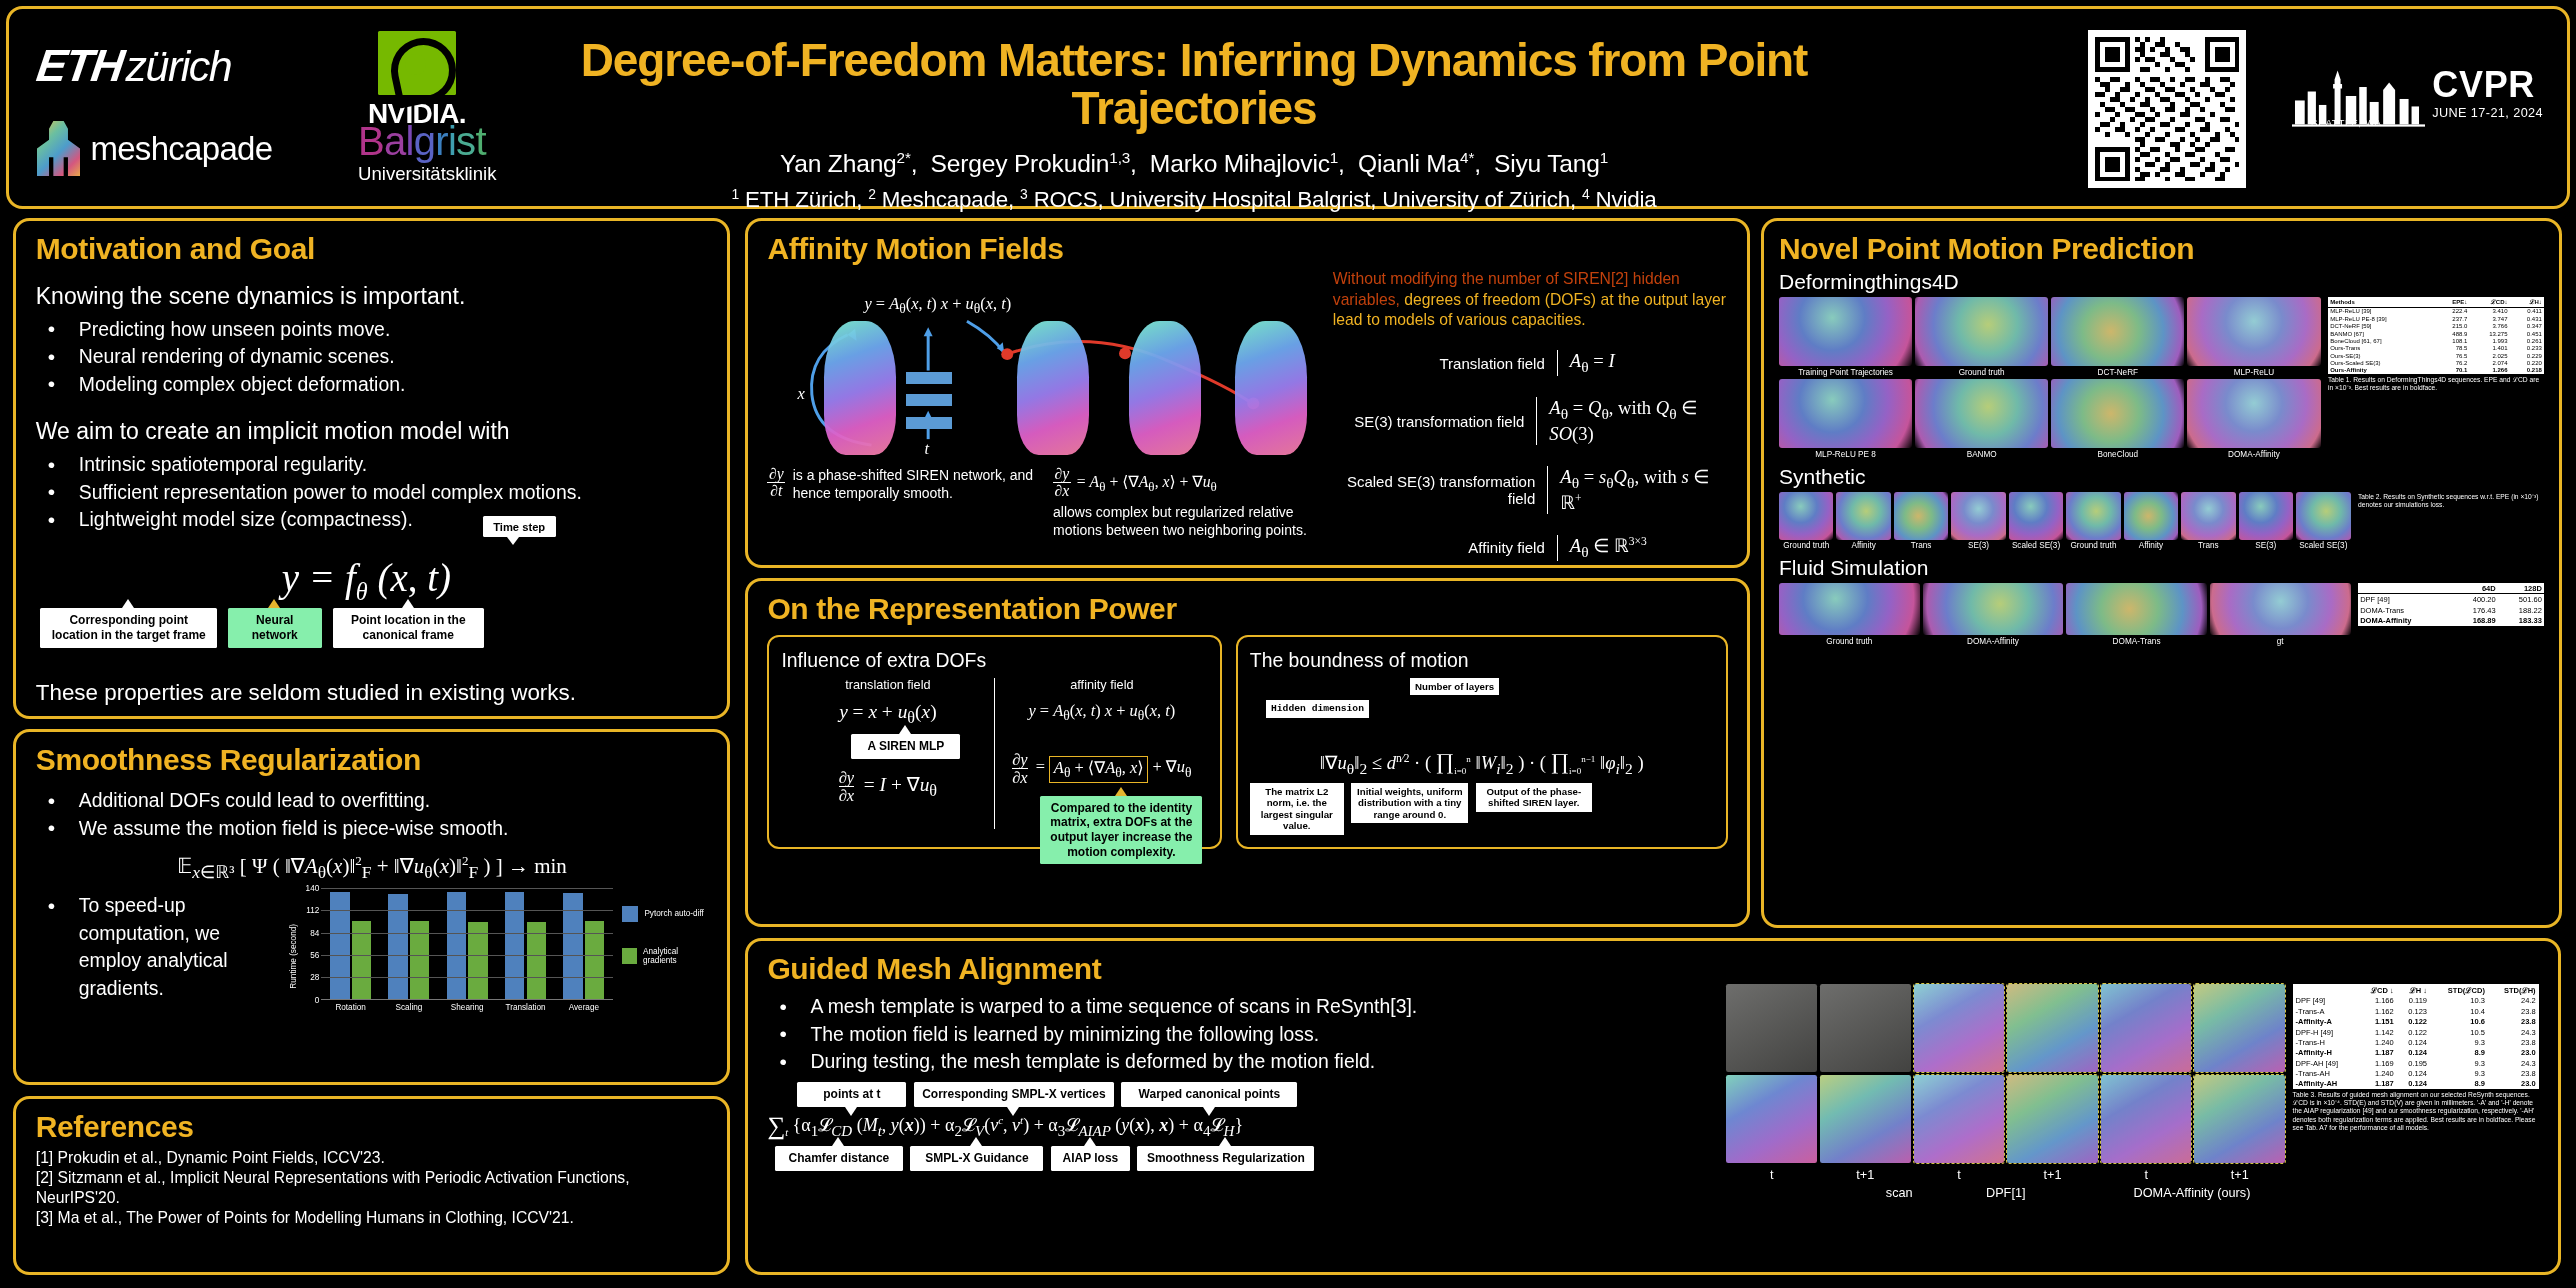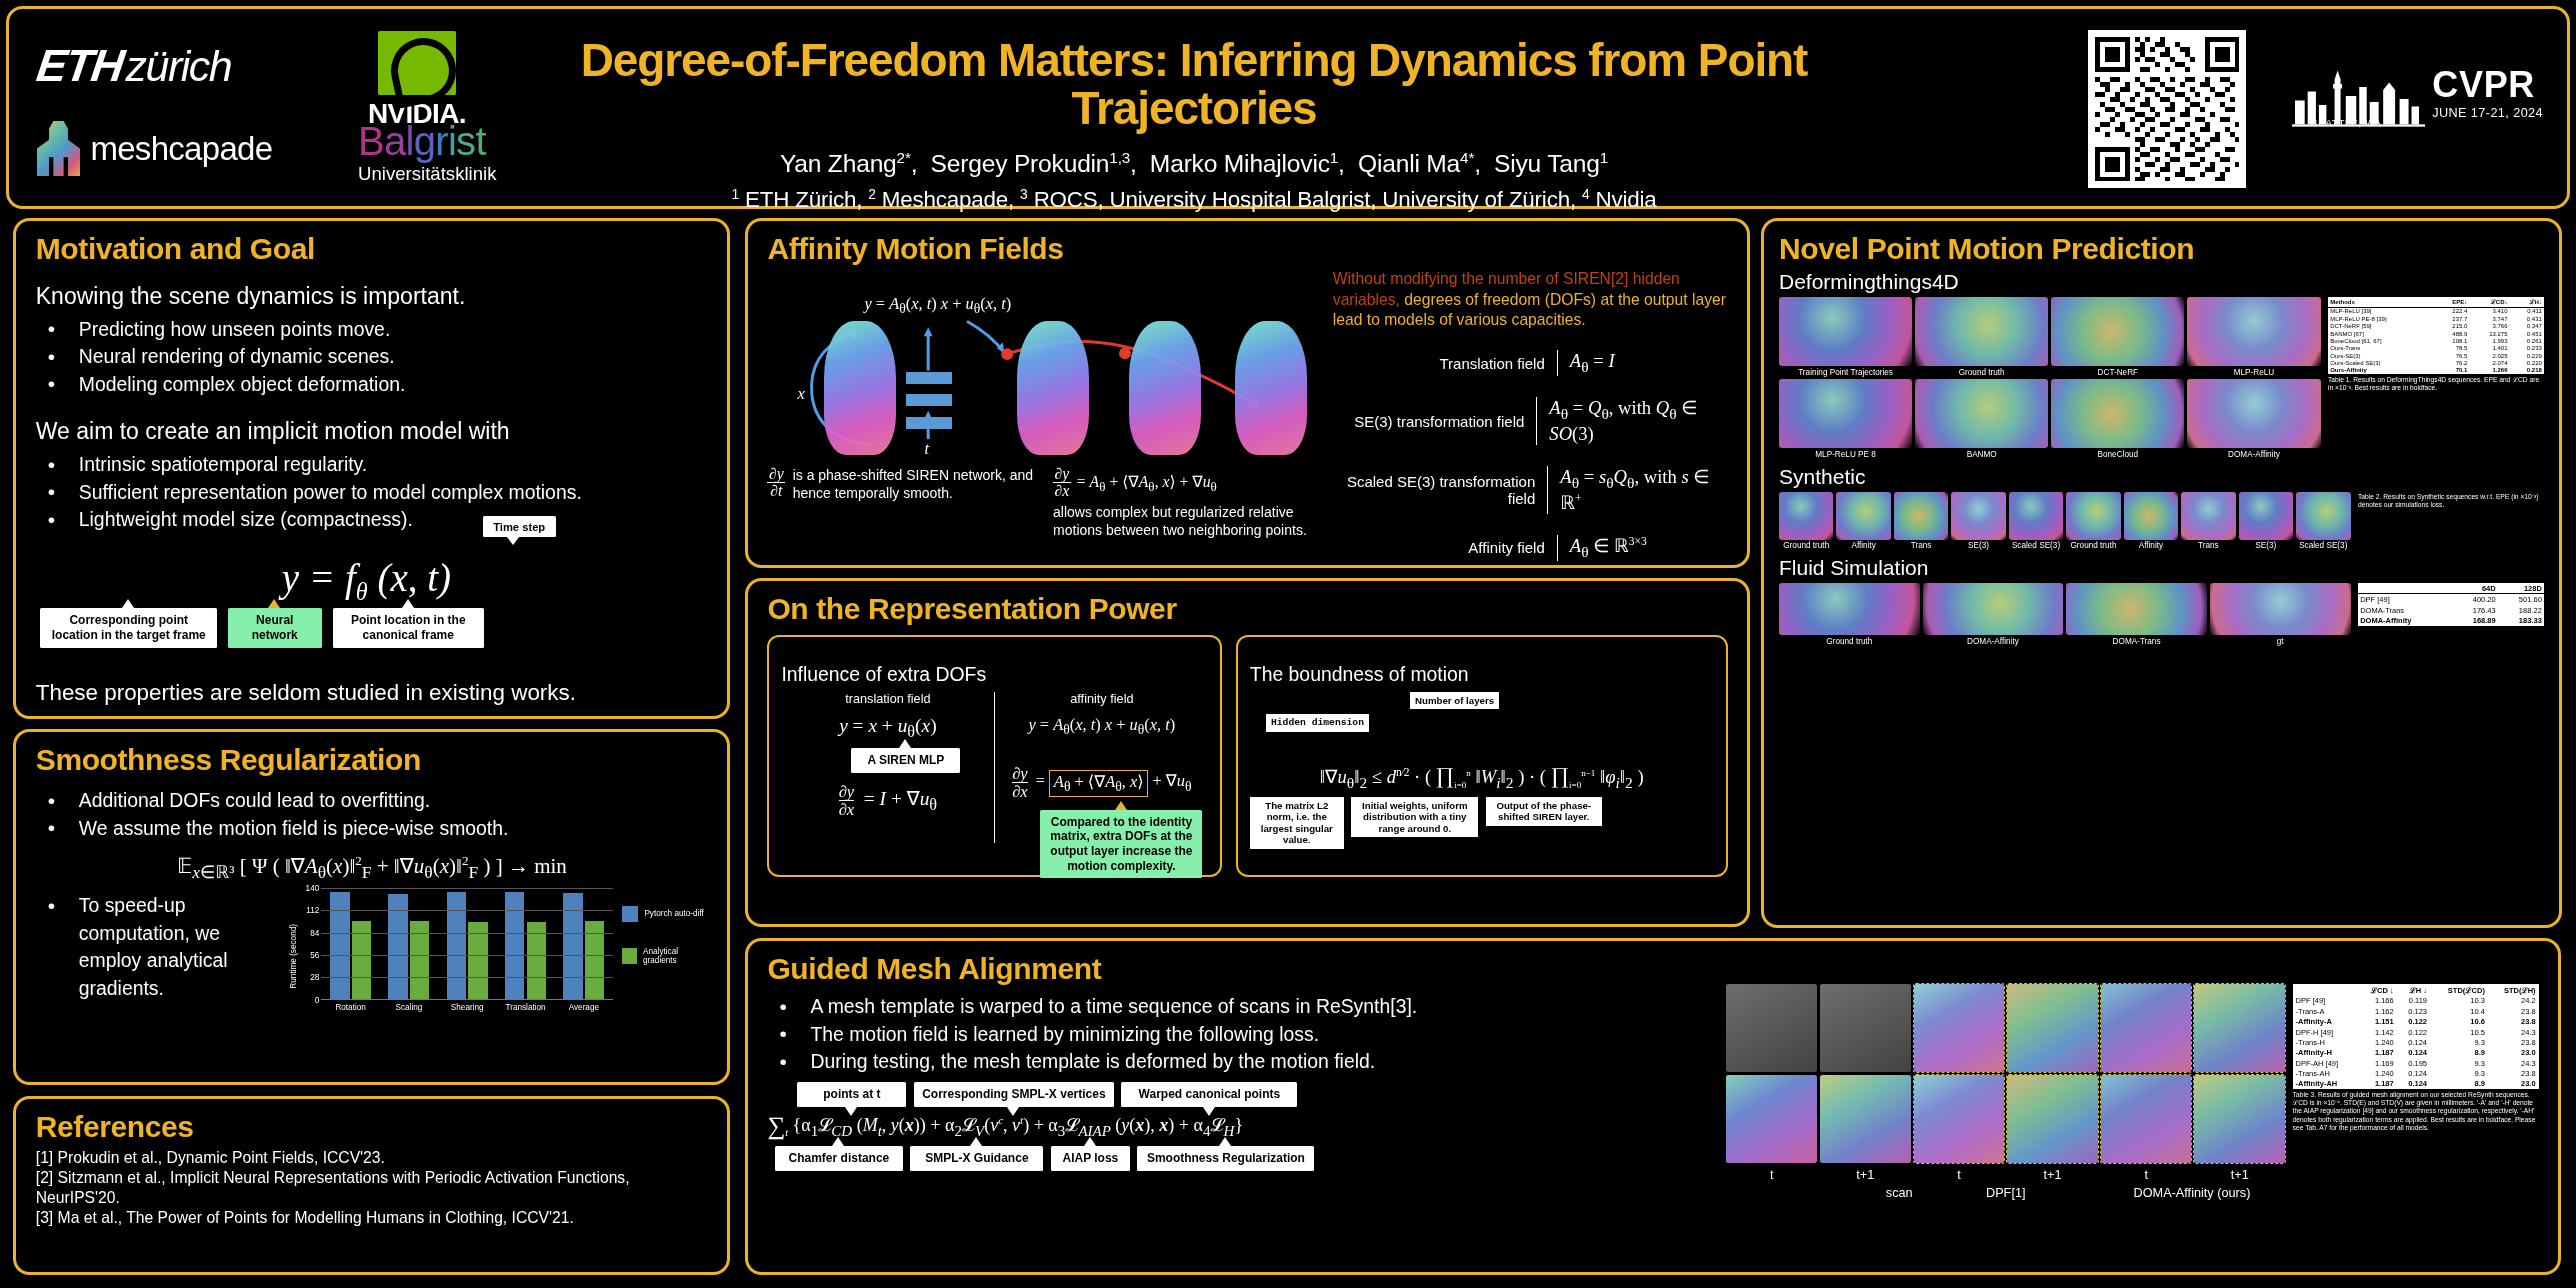--- a/index.html
+++ b/index.html
@@ -202,21 +202,21 @@
               position: absolute; opacity: .95; }
   .net-block { position: absolute; background: #5b9bd5; }
   .axis-txt { position: absolute; color:#fff; font-family:"Liberation Serif",serif; font-style: italic; font-size: 16.4px; }
   .deriv-row { display: flex; gap: 19.4px; margin-top: 7.5px; }
   .deriv-frac { color:#fff; font-family:"Liberation Serif",serif; font-size: 15.7px; text-align:center; line-height:1.05; }
   .deriv-frac .num { border-bottom: 1.1px solid #fff; padding: 0 1.5px; }
   .deriv-txt { color:#fff; font-size: 14px; line-height: 1.3; }
 
   
   .rep-boxes { display: flex; gap: 13.4px; margin-top: 10.4px; }
-  .rep-box { border: 2.2px solid #e9b526; border-radius: 12px; padding: 26px 12px; }
+  .rep-box { border: 2.2px solid #e9b526; border-radius: 12px; padding: 12px 12px; }
   .rep-box.a { width: 455px; }
   .rep-box.b { flex: 1; }
   .rep-h { color: #fff; font-size: 19.4px; margin-bottom: 6px; }
   .rep-two { display: flex; }
   .rep-half { flex: 1; text-align: center; position: relative; padding: 0 6px; }
   .rep-half.right { border-left: 1.5px solid #fff; }
   .rep-sub { color: #fff; font-size: 12.7px; margin-bottom: 9px; }
   .rep-eq { color: #fff; font-family: "Liberation Serif", serif; font-size: 19.4px; }
   .rep-eq.small { font-size: 16.4px; }
   .hl-box { border: 1.5px solid #e9b526; padding: 0.7px 3.7px; display: inline-block; }
@@ -758,21 +758,21 @@
           </div>
 
           <div class="bd-eq">
             ‖∇<i>u</i><sub>θ</sub>‖<sub>2</sub> ≤ <i>d</i><sup>n⁄2</sup> ·
             ( <span style="font-size:22.4px;">∏</span><sub style="font-size:9px;">i=0</sub><sup style="font-size:9px;">n</sup> ‖<i>W<sub>i</sub></i>‖<sub>2</sub> ) ·
             ( <span style="font-size:22.4px;">∏</span><sub style="font-size:9px;">i=0</sub><sup style="font-size:9px;">n−1</sup> ‖<i>φ<sub>i</sub></i>‖<sub>2</sub> )
           </div>
 
           <div style="display:flex; gap:7.5px; margin-top:4.5px; align-items:flex-start;">
             <div class="tag" style="width:94px;">The matrix L2 norm, i.e. the largest singular value.</div>
-            <div class="tag" style="width:127px;">Initial weights, uniform distribution with a tiny range around 0.</div>
+            <div class="tag" style="width:117px;">Initial weights, uniform distribution with a tiny range around 0.</div>
             <div class="tag" style="width:116px;">Output of the phase-shifted SIREN layer.</div>
           </div>
         </div>
       </div>
     </div>
   </div>
 
   <div class="panel" id="p-guided">
     <div class="pad">
       <div class="panel-title">Guided Mesh Alignment</div>

